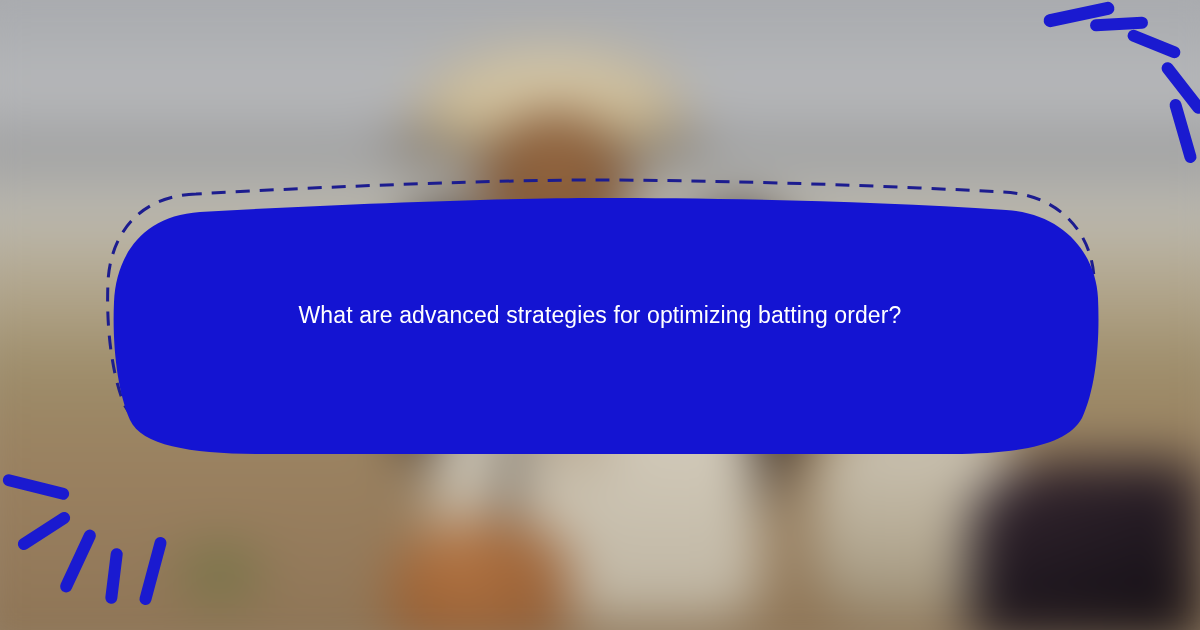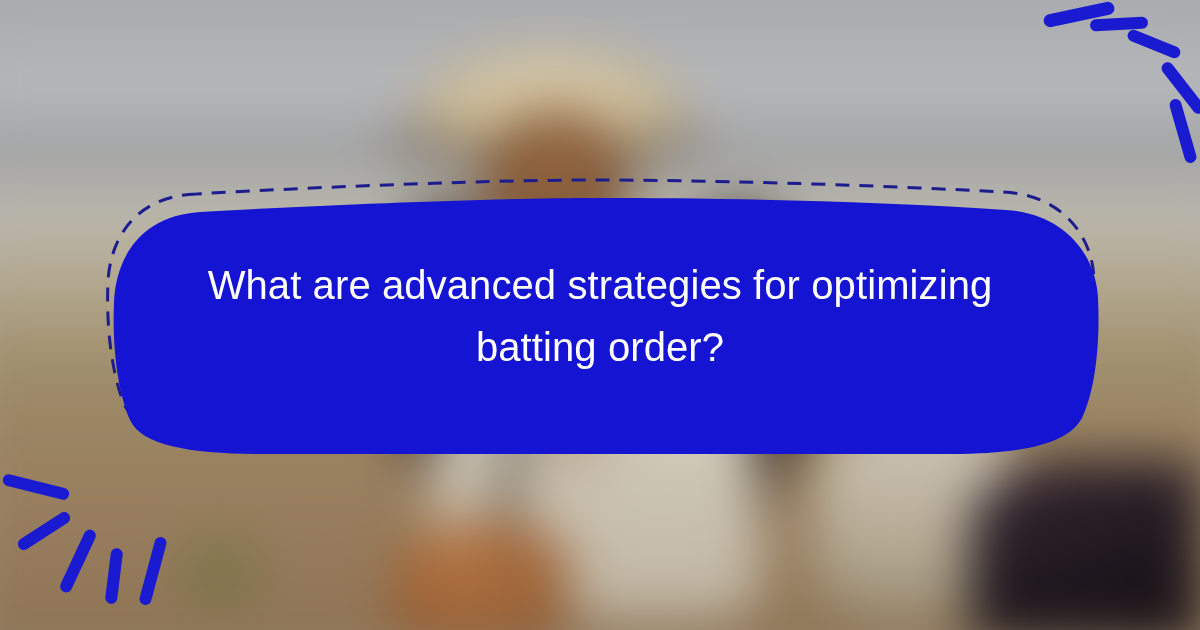--- a/index.html
+++ b/index.html
@@ -182,21 +182,21 @@
     bottom: 0;
     display: flex;
     align-items: center;
     justify-content: center;
     padding: 0 110px;
     box-sizing: border-box;
   }
   .blob-text h1 {
     margin: 0;
     color: #ffffff;
-    font-size: 40px;
+    font-size: 23px;
     line-height: 1.55;
     font-weight: 400;
     text-align: center;
     letter-spacing: 0.1px;
     font-family: "Liberation Sans", sans-serif;
   }
 </style>
 </head>
 <body>
 

